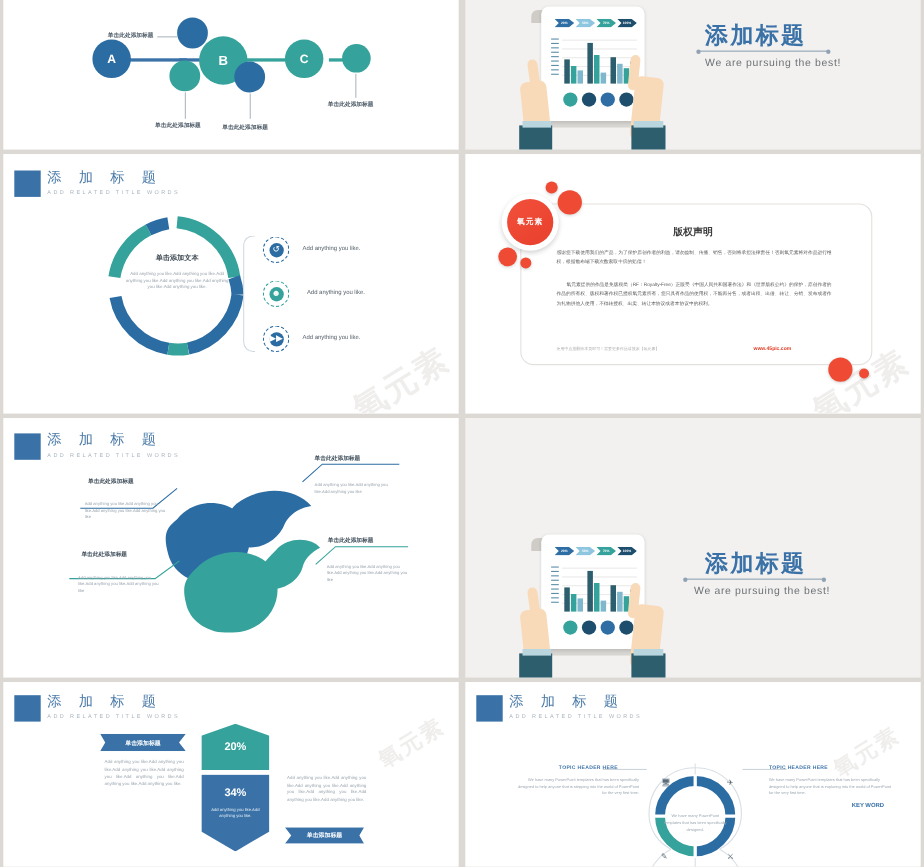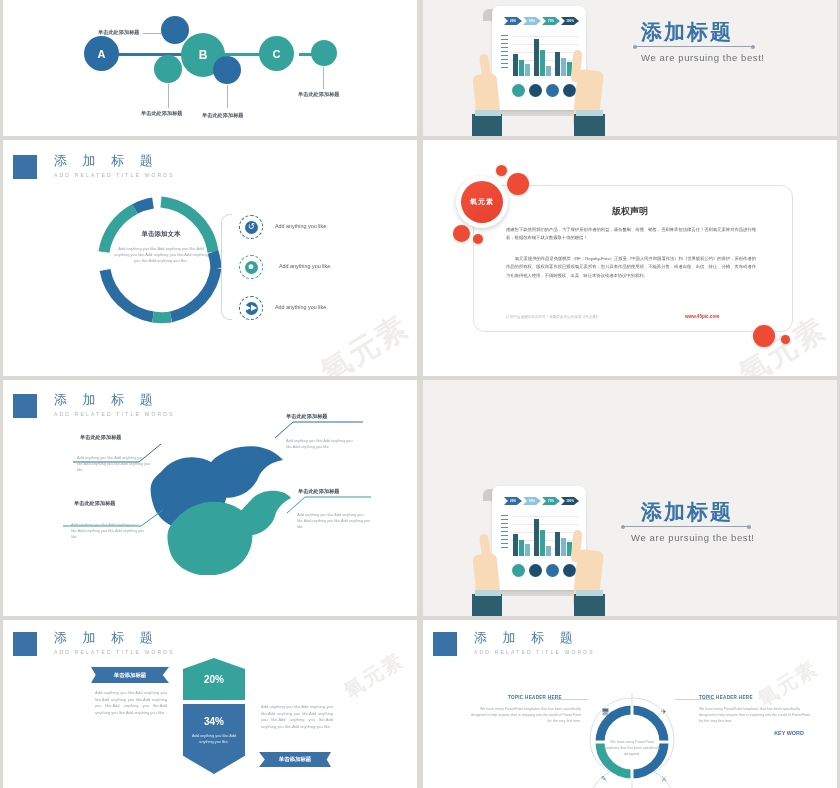--- a/index.html
+++ b/index.html
@@ -37,21 +37,21 @@
     pointer-events:none;
     white-space:nowrap;
   }
   .wm.s{font-size:20px;}
 
   
   .titleblk{position:absolute;display:flex;align-items:flex-start;}
   .titleblk .sq{
     width:24px;height:24px;background:#3A72A8;flex:0 0 auto;margin-top:1px;
   }
-  .titleblk .txt{margin-left:17px;}
+  .titleblk .txt{margin-left:6px;}
   .titleblk .cn{
     color:#4a7aa8;font-size:13px;letter-spacing:6px;line-height:14px;font-weight:500;
   }
   .titleblk .en{
     color:#a9b4bd;font-size:5px;letter-spacing:2.2px;margin-top:4px;
   }
   .s1 .circ{position:absolute;border-radius:50%;display:flex;align-items:center;justify-content:center;
     color:#fff;font-weight:bold;}
   .s1 .bar{position:absolute;height:3px;background:#3A72A8;}
   .s1 .bar.t{background:#35A39B;}

